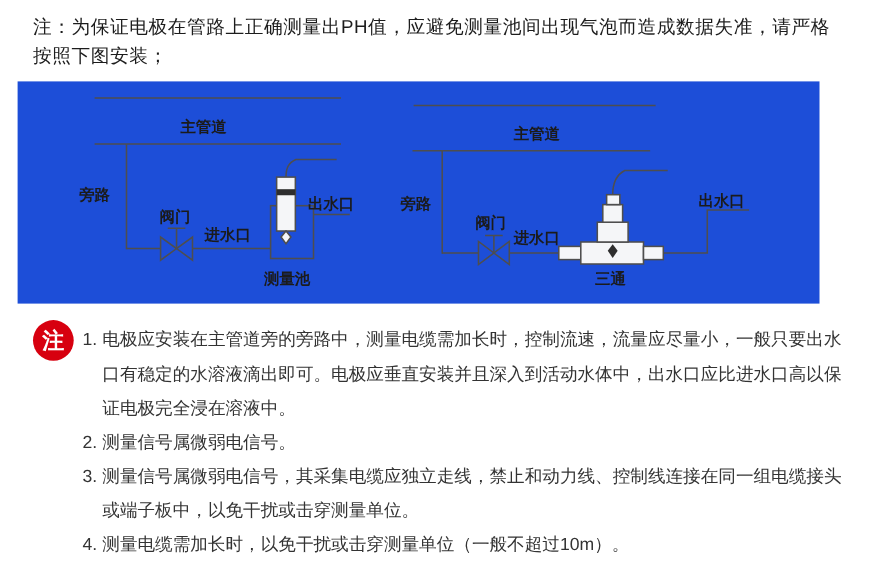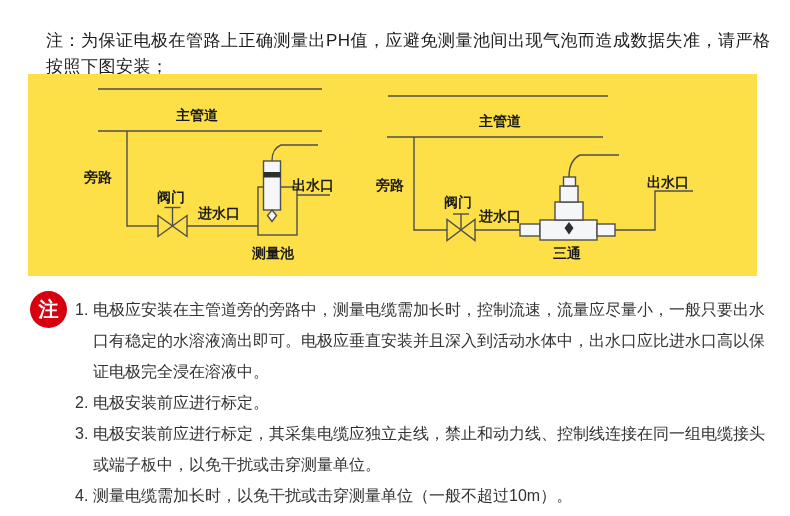--- a/index.html
+++ b/index.html
@@ -7,31 +7,31 @@
     width: 790px; height: 516px;
     background: #ffffff;
     font-family: "Liberation Sans", sans-serif;
     position: relative;
     overflow: hidden;
   }
   .header-note {
     position: absolute;
     left: 30px; top: 12px;
     width: 736px;
-    margin: 16px;
+    margin: 0;
     font-size: 17px;
     line-height: 26px;
     color: #1c1c1c;
     letter-spacing: 0.5px;
   }
   .panel {
     position: absolute;
-    left: 28px; top: 74px;
+    left: 16px; top: 74px;
     width: 729px; height: 202px;
-    background: #fde047;
+    background: #1d4ed8;
   }
   .panel svg { display: block; }
   .dline { stroke: #4e4e4e; stroke-width: 1.4; fill: none; }
   .dfill { fill: #f5f6f8; stroke: #4e4e4e; stroke-width: 1.4; }
   .ddark { fill: #2e2e2e; stroke: none; }
   .diagram-label {
     font-family: "Liberation Sans", sans-serif;
     font-size: 14px;
     font-weight: bold;
     fill: #1b1b1b;
@@ -139,25 +139,25 @@
     <span>注</span>
   </div>
 
   <div class="notes">
     <div class="note-item">
       <span class="note-num">1.</span>
       <span class="note-text">电极应安装在主管道旁的旁路中，测量电缆需加长时，控制流速，流量应尽量小，一般只要出水口有稳定的水溶液滴出即可。电极应垂直安装并且深入到活动水体中，出水口应比进水口高以保证电极完全浸在溶液中。</span>
     </div>
     <div class="note-item">
       <span class="note-num">2.</span>
-      <span class="note-text">电极安装前应进行标定。</span>
+      <span class="note-text">测量信号属微弱电信号。</span>
     </div>
     <div class="note-item">
       <span class="note-num">3.</span>
-      <span class="note-text">电极安装前应进行标定，其采集电缆应独立走线，禁止和动力线、控制线连接在同一组电缆接头或端子板中，以免干扰或击穿测量单位。</span>
+      <span class="note-text">测量信号属微弱电信号，其采集电缆应独立走线，禁止和动力线、控制线连接在同一组电缆接头或端子板中，以免干扰或击穿测量单位。</span>
     </div>
     <div class="note-item">
       <span class="note-num">4.</span>
       <span class="note-text">测量电缆需加长时，以免干扰或击穿测量单位（一般不超过10m）。</span>
     </div>
   </div>
 
 </div>
 
 </body></html>

